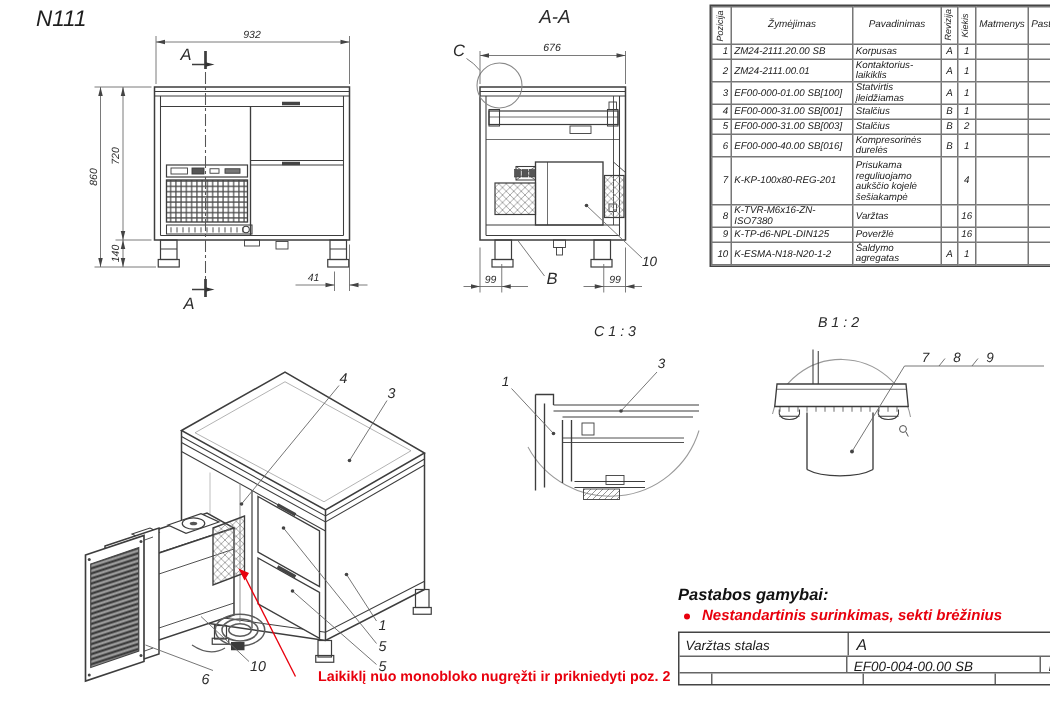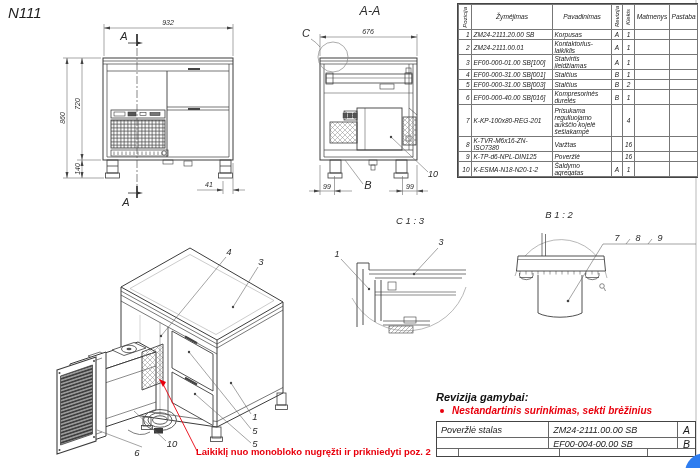--- a/index.html
+++ b/index.html
@@ -1,18 +1,18 @@
 <!DOCTYPE html>
 <html><head>
 <meta charset="utf-8">
 <style>
   html,body{margin:0;padding:0;}
   body{width:700px;height:468px;overflow:hidden;position:relative;background:#fff;
        font-family:"Liberation Sans",sans-serif;color:#222;}
-  .abs{position:absolute;}
+  .abs{position:absolute;margin-left:16px;}
   svg{position:absolute;left:0;top:0;}
   svg text{font-family:"Liberation Sans",sans-serif;font-style:italic;fill:#2b2b2b;stroke:none;}
   .t7{font-size:7px;} .t9{font-size:9px;} .t95{font-size:9.5px;} .t11{font-size:11px;} .t12{font-size:12.5px;}
   
   #dwgnum{left:8px;top:4px;font-size:15px;font-style:italic;color:#1e1e1e;}
   
   #parts{left:457px;top:3px;width:239px;border:1px solid #444;background:#fff;}
   #parts table{border-collapse:collapse;table-layout:fixed;width:100%;font-size:6.5px;font-style:italic;color:#1a1a1a;}
   #parts td,#parts th{border:1px solid #777;padding:0 1.5px;overflow:hidden;vertical-align:middle;line-height:1.08;font-weight:normal;}
   #parts th{font-size:6.6px;text-align:center;}
@@ -416,31 +416,30 @@
           <td>Šaldymo agregatas</td>
           <td class="c-rev">A</td>
           <td class="c-qty">1</td>
           <td></td>
           <td></td>
         </tr>
   </tbody>
     </table>
 </div>
 
-<div id="notes-title" class="abs">Revizija gamybai:</div>
+<div id="notes-title" class="abs">Pastabos gamybai:</div>
 <div id="notes-item" class="abs">
   <span class="dot"></span>
   <span>Nestandartinis surinkimas, sekti brėžinius</span>
 </div>
 <div id="red-note" class="abs">Laikiklį nuo monobloko nugręžti ir prikniedyti poz. 2</div>
 
 <div id="tblock" class="abs">
   <div class="tb-row" style="height:15.5px;">
-    <div class="tb-cell big" style="width:113px;padding:3px 0 0 4px;">Poveržlė stalas</div>
-    <div class="tb-cell big" style="width:130px;padding:3px 0 0 4px;">ZM24-2111.00.00 SB</div>
+    <div class="tb-cell big" style="width:113px;padding:3px 0 0 4px;">Varžtas stalas</div>
     <div class="tb-cell rev" style="width:17px;padding-top:2px;">A</div>
   </div>
   <div class="tb-row" style="height:11.5px;">
     <div class="tb-cell" style="width:113px;"></div>
     <div class="tb-cell big" style="width:130px;padding:1px 0 0 4px;">EF00-004-00.00 SB</div>
     <div class="tb-cell rev" style="width:17px;">B</div>
   </div>
   <div class="tb-row" style="height:7px;border-bottom:none;">
     <div class="tb-cell" style="width:22px;"></div>
     <div class="tb-cell" style="width:101px;"></div>

